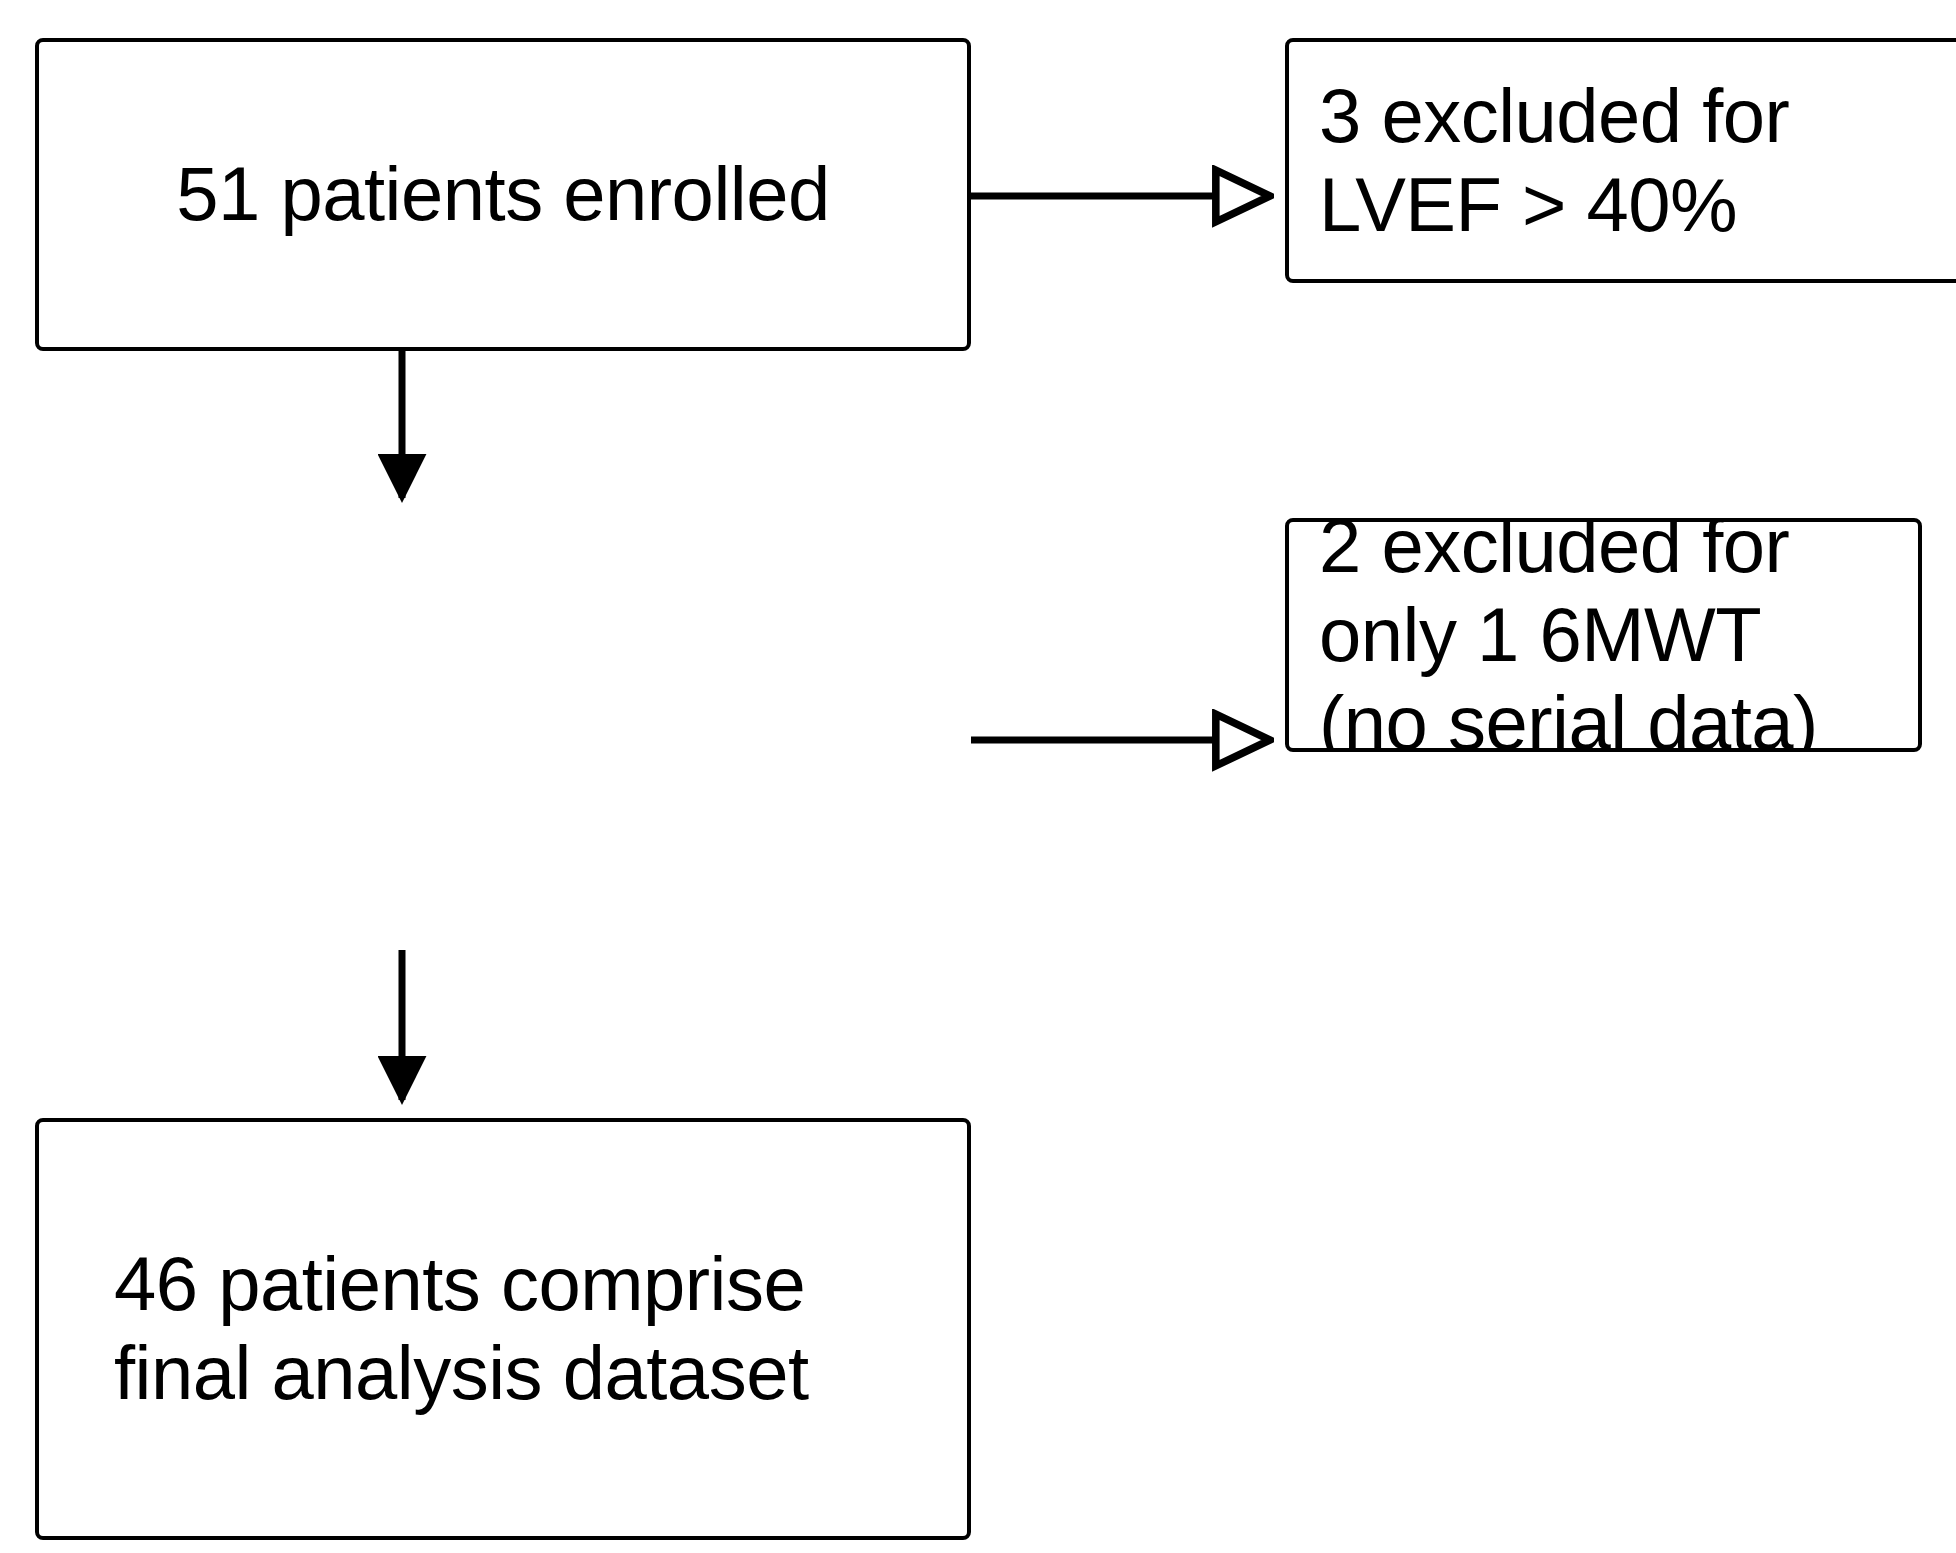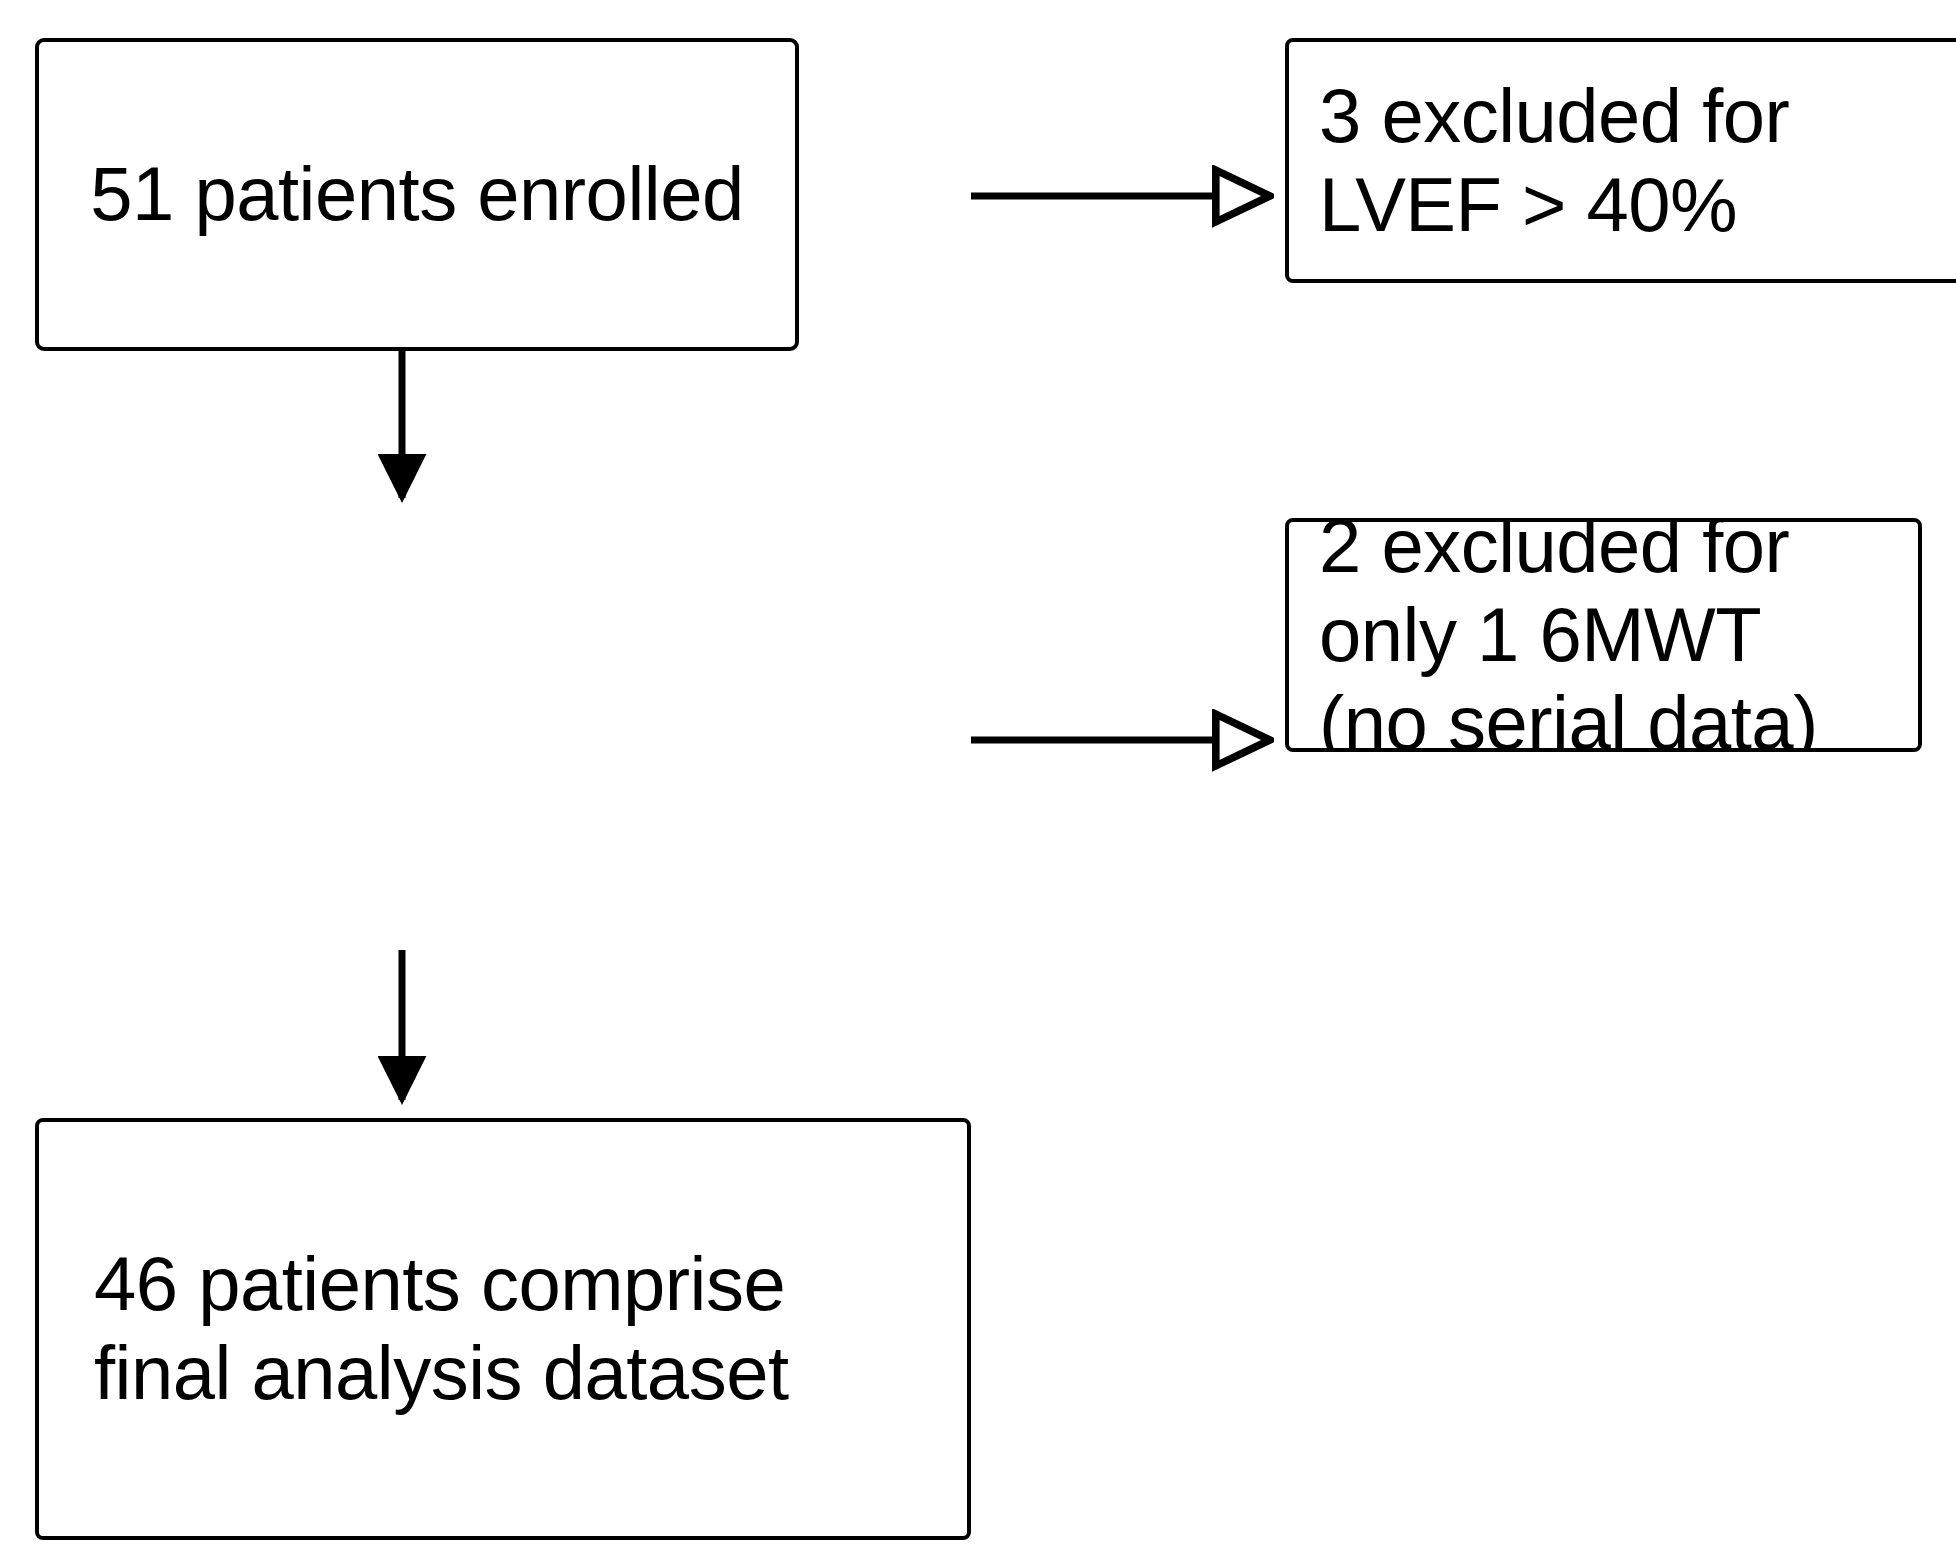--- a/index.html
+++ b/index.html
@@ -43,29 +43,29 @@
     width: 100%;
     text-align: center;
     font-size: 76px;
     line-height: 1.17;
     letter-spacing: -0.5px;
     white-space: pre-line;
     font-weight: 400;
     color: #000000;
   }
   
-  #node-enrolled     { left: 35px;   top: 38px;   width: 764px; height: 313px; border-radius: 9px; }
+  #node-enrolled     { left: 35px;   top: 38px;   width: 936px; height: 313px; }
   #node-baseline     { left: 35px;   top: 518px;  width: 936px; height: 432px; }
   #node-final        { left: 35px;   top: 1118px; width: 936px; height: 422px; }
   #node-excl-lvef    { left: 1285px; top: 38px;   width: 692px; height: 245px; }
   #node-excl-6mwt    { left: 1285px; top: 518px;  width: 637px; height: 234px; align-items: center; }
 
   #node-excl-lvef .node-text,
   #node-excl-6mwt .node-text { text-align: left; padding-left: 30px; }
-  #node-final .node-text     { text-align: left; padding-left: 55px; }
+  #node-final .node-text     { text-align: left; padding-left: 75px; }
   #node-baseline .node-text  { text-align: center; }
   #node-enrolled .node-text  { text-align: center; }
 </style>
 </head>
 <body>
 
 <div id="flowchart-root">
 
   <svg class="flow-svg" viewBox="0 0 1956 1553" xmlns="http://www.w3.org/2000/svg">
     <defs>

